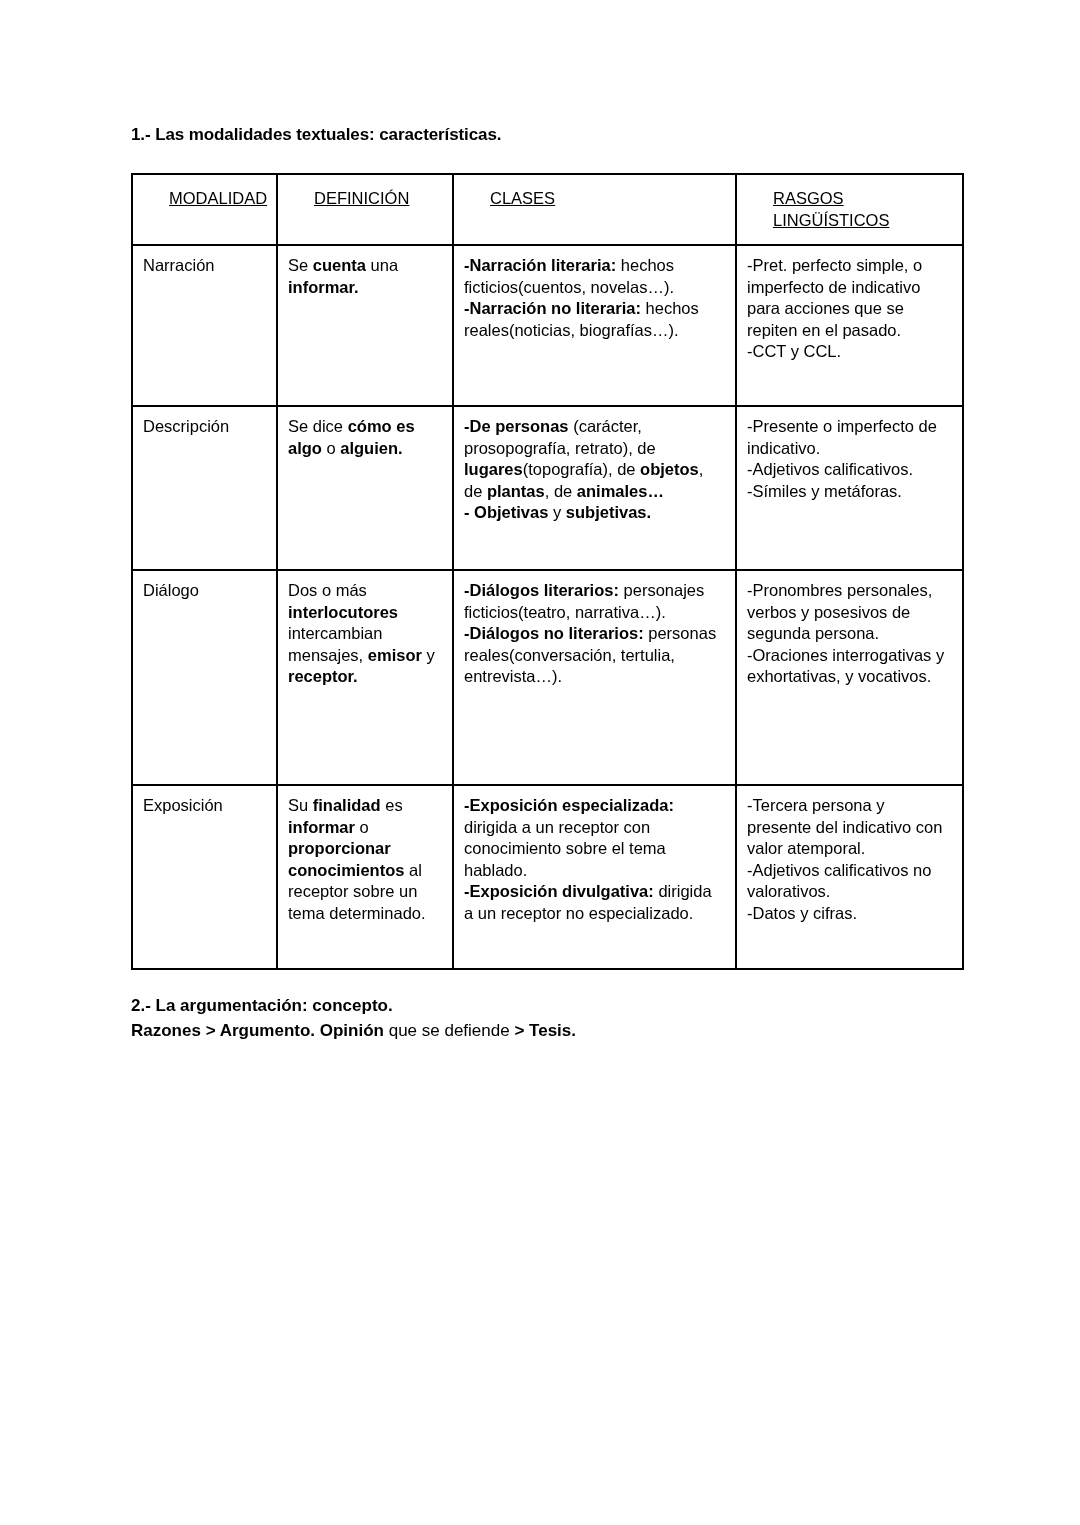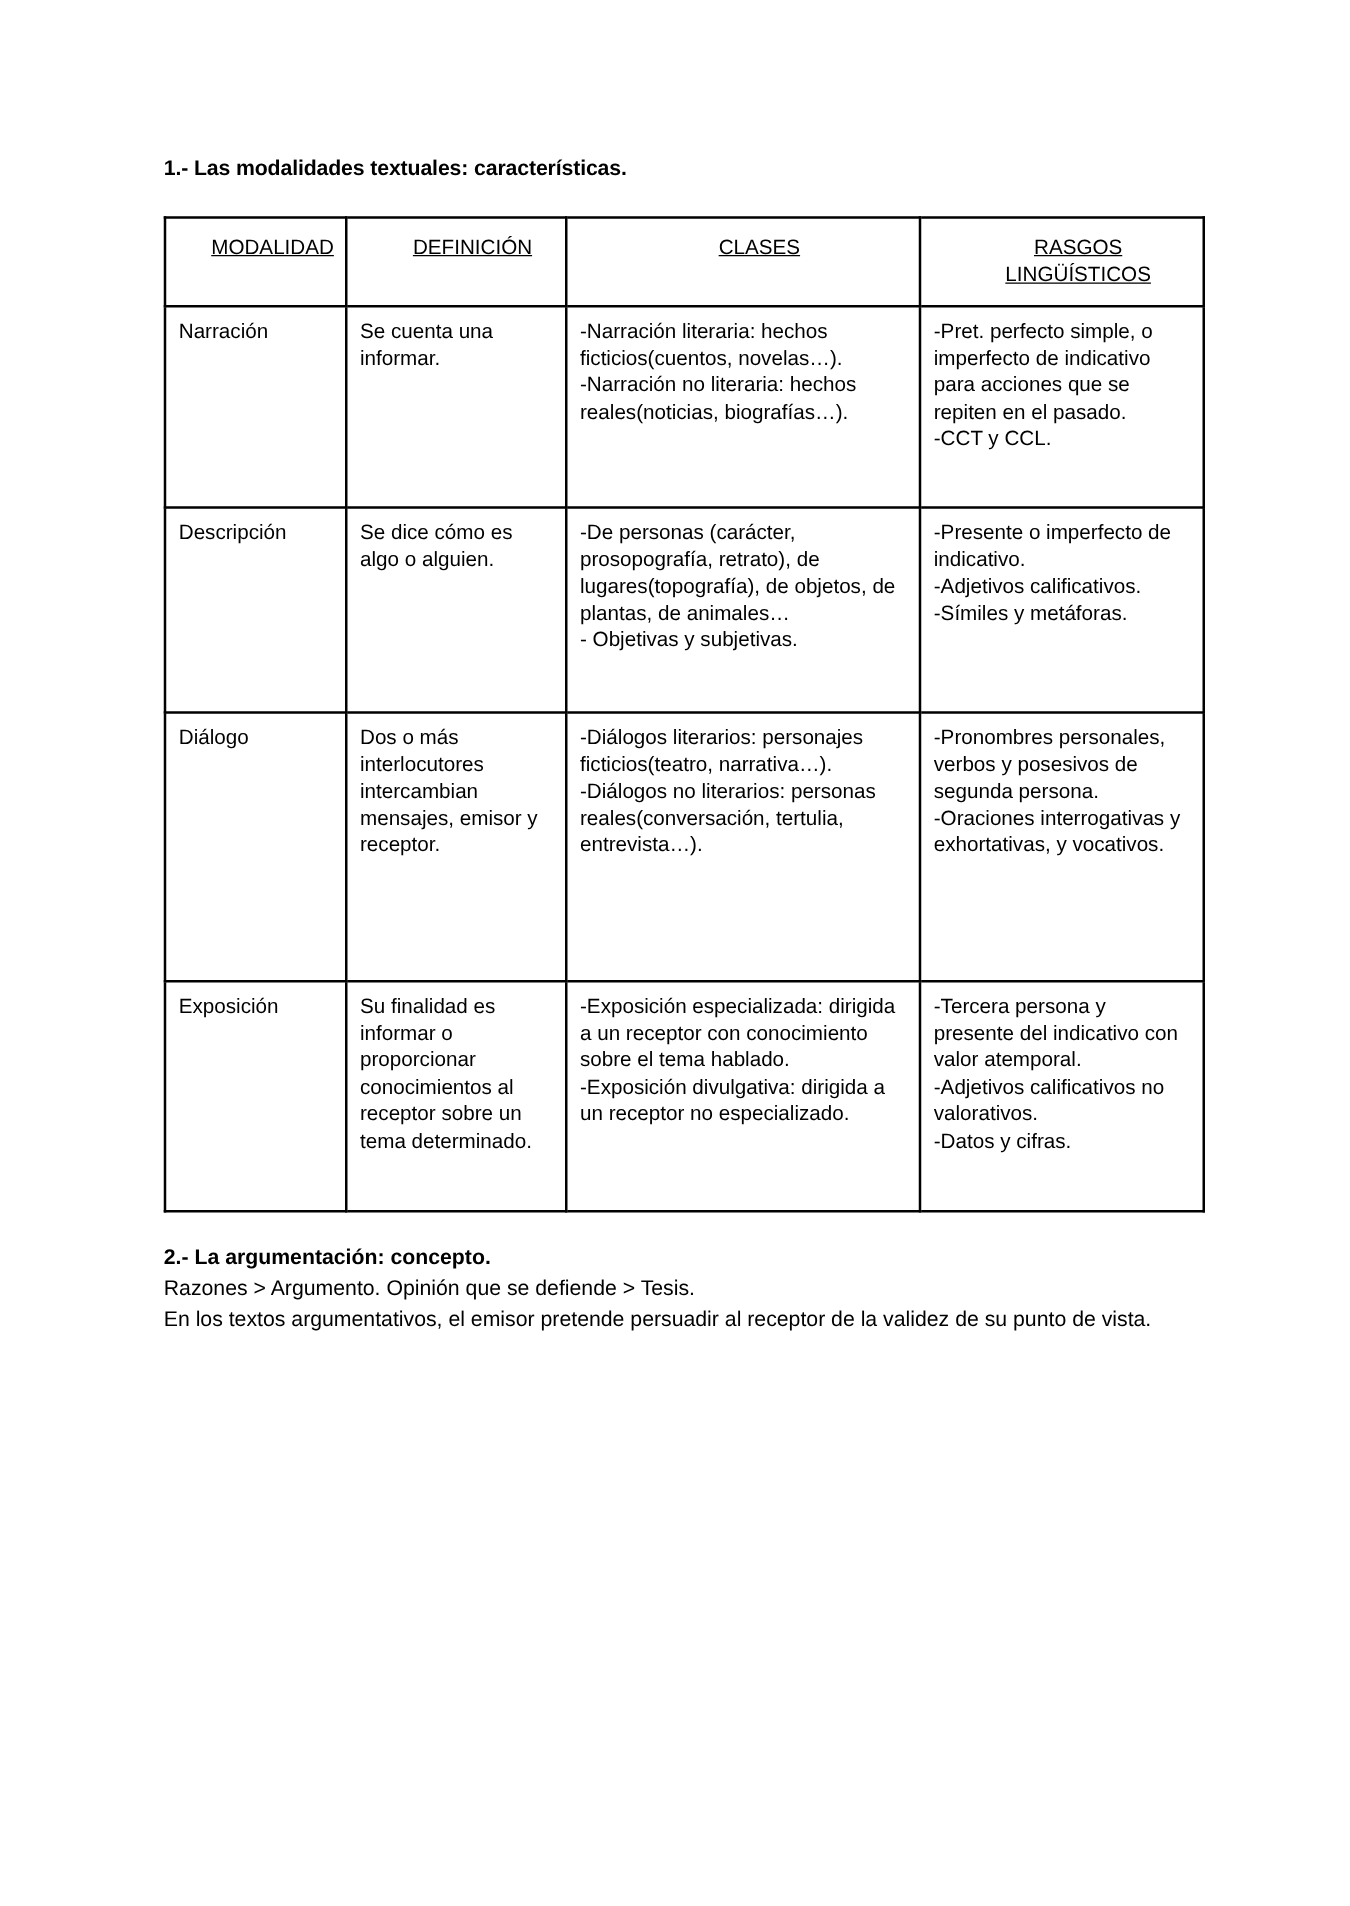--- a/index.html
+++ b/index.html
@@ -43,39 +43,38 @@
     line-height: 1.305;
     font-weight: normal;
     text-align: left;
   }
   .col-modalidad { width: 145px; }
   .col-definicion { width: 176px; }
   .col-clases { width: 283px; }
   .col-rasgos { width: 227px; }
 
   table.modalidades thead td {
-    text-align: center;
     padding-top: 13px;
     padding-bottom: 13px;
     height: 38px;
     padding-left: 36px;
   }
   .hdr {
     text-decoration: underline;
     text-underline-offset: 1px;
     display: inline-block;
   }
   .hdr-two-line .hdr { display: block; }
 
   td.cell-modalidad {
     text-align: center;
     font-weight: bold;
     padding-top: 10px;
   }
-  b, strong { font-weight: normal; text-align: center; }
+  b, strong { font-weight: bold; text-align: center; }
 
   .row-narracion td { height: 140px; }
   .row-descripcion td { height: 143px; }
   .row-dialogo td { height: 194px; margin-top: 36px; }
   .row-exposicion td { height: 163px; }
 
   .after-table {
     margin-top: 24px;
     font-size: 17px;
     line-height: 1.455;
@@ -140,16 +139,15 @@
         <td>Su <b>finalidad</b> es <b>informar</b> o <b>proporcionar conocimientos</b> al receptor sobre un tema determinado.</td>
         <td><b>-Exposición especializada:</b> dirigida a un receptor con conocimiento sobre el tema hablado.<br><b>-Exposición divulgativa:</b> dirigida a un receptor no especializado.</td>
         <td>-Tercera persona y presente del indicativo con valor atemporal.<br>-Adjetivos calificativos no valorativos.<br>-Datos y cifras.</td>
       </tr>
     </tbody>
   </table>
 
   <div class="after-table">
     <span class="para-block t-bold">2.- La argumentación: concepto.</span>
     <span class="para-block"><b>Razones &gt; Argumento. Opinión</b> que se defiende <b>&gt; Tesis.</b></span>
-    <span class="para-block">En los textos argumentativos, el emisor pretende <b>persuadir</b> al receptor de la validez de su <b>punto de vista.</b></span>
   </div>
 
 </div>
 
 </body></html>

